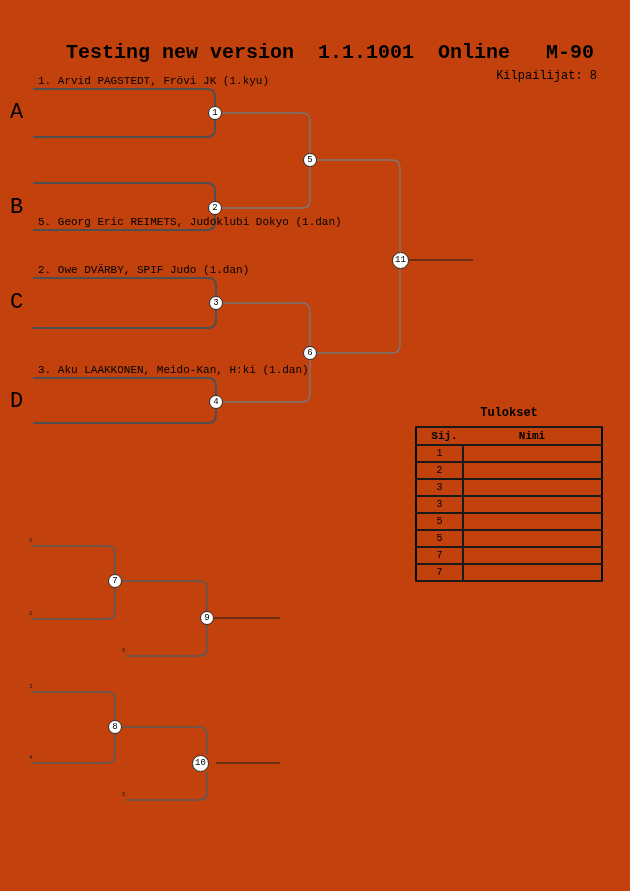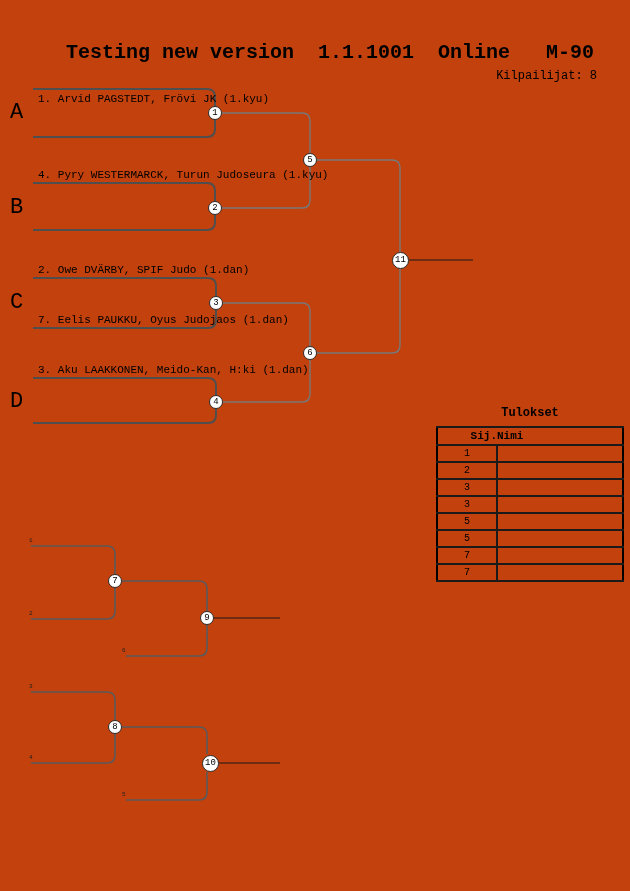--- a/index.html
+++ b/index.html
@@ -54,21 +54,21 @@
   .mc-l { width: 17px; height: 17px; font-size: 9px; line-height: 15px; }
   .seed-num {
     position: absolute;
     font-size: 6px;
     line-height: 6px;
     color: #222222;
     z-index: 2;
   }
   .results {
     position: absolute;
-    left: 436px; top: 406px; width: 188px;
+    left: 415px; top: 406px; width: 188px;
     z-index: 2;
   }
   .results-title {
     text-align: center;
     font-weight: bold;
     font-size: 12px;
     margin: 0 0 6px 0;
   }
   table.results-table {
     width: 100%;
@@ -76,22 +76,22 @@
     border: 2px solid #000000;
     table-layout: fixed;
   }
   .results-table th, .results-table td {
     border-top: 2px solid #1a1a1a;
     border-bottom: 2px solid #1a1a1a;
     padding: 0;
     height: 15px;
   }
   .results-table th { font-size: 11px; font-weight: bold; height: 16px; }
-  th.col-sij { width: 37px; text-align: right; padding-left: 22px; }
-  th.col-nimi { text-align: left; }
+  th.col-sij { width: 37px; text-align: center; padding-left: 9px; }
+  th.col-nimi { text-align: center; }
   td.cell-sij { text-align: center; font-size: 10px; border-right: 2px solid #1a1a1a; }
   td.cell-nimi { font-size: 10px; }
 </style>
 </head>
 <body>
 
 <div class="page">
 
   <div class="title">Testing new version  1.1.1001  Online   M-90</div>
   <div class="competitors">Kilpailijat: 8</div>
@@ -125,42 +125,41 @@
       <path d="M122,727 H199 Q207,727 207,735 V754"></path>
       <path d="M126,800 H199 Q207,800 207,792 V772"></path>
     </g>
     <g stroke="#1a1a1a" stroke-width="1.2" fill="none">
       <path d="M409,260 H473"></path>
       <path d="M214,618 H280"></path>
       <path d="M216,763 H280"></path>
     </g>
   </svg>
 
-  <div class="player" style="top:93px">1. Arvid PAGSTEDT, Frövi JK (1.kyu)</div>
-  <div class="player" style="top:169px">4. Pyry WESTERMARCK, Turun Judoseura (1.kyu)</div>
+  <div class="player" style="top:75px">1. Arvid PAGSTEDT, Frövi JK (1.kyu)</div>
+  <div class="player" style="top:216px">5. Georg Eric REIMETS, Judoklubi Dokyo (1.dan)</div>
   <div class="player" style="top:264px">2. Owe DVÄRBY, SPIF Judo (1.dan)</div>
-  <div class="player" style="top:314px">7. Eelis PAUKKU, Oyus Judojaos (1.dan)</div>
   <div class="player" style="top:364px">3. Aku LAAKKONEN, Meido-Kan, H:ki (1.dan)</div>
 
   <div class="pool-letter" style="top:101px">A</div>
   <div class="pool-letter" style="top:196px">B</div>
   <div class="pool-letter" style="top:291px">C</div>
   <div class="pool-letter" style="top:390px">D</div>
 
   <div class="match-circle mc-s" style="left:208px;top:106px">1</div>
   <div class="match-circle mc-s" style="left:208px;top:201px">2</div>
   <div class="match-circle mc-s" style="left:209px;top:296px">3</div>
   <div class="match-circle mc-s" style="left:209px;top:395px">4</div>
   <div class="match-circle mc-s" style="left:303px;top:153px">5</div>
   <div class="match-circle mc-s" style="left:303px;top:346px">6</div>
   <div class="match-circle mc-l" style="left:392px;top:252px">11</div>
   <div class="match-circle mc-s" style="left:108px;top:574px">7</div>
   <div class="match-circle mc-s" style="left:200px;top:611px">9</div>
   <div class="match-circle mc-s" style="left:108px;top:720px">8</div>
-  <div class="match-circle mc-l" style="left:202px;top:755px">10</div>
+  <div class="match-circle mc-l" style="left:192px;top:755px">10</div>
 
   <div class="seed-num" style="left:29px;top:538px">1</div>
   <div class="seed-num" style="left:29px;top:611px">2</div>
   <div class="seed-num" style="left:122px;top:648px">6</div>
   <div class="seed-num" style="left:29px;top:684px">3</div>
   <div class="seed-num" style="left:29px;top:755px">4</div>
   <div class="seed-num" style="left:122px;top:792px">5</div>
 
   <div class="results">
     <div class="results-title">Tulokset</div>

